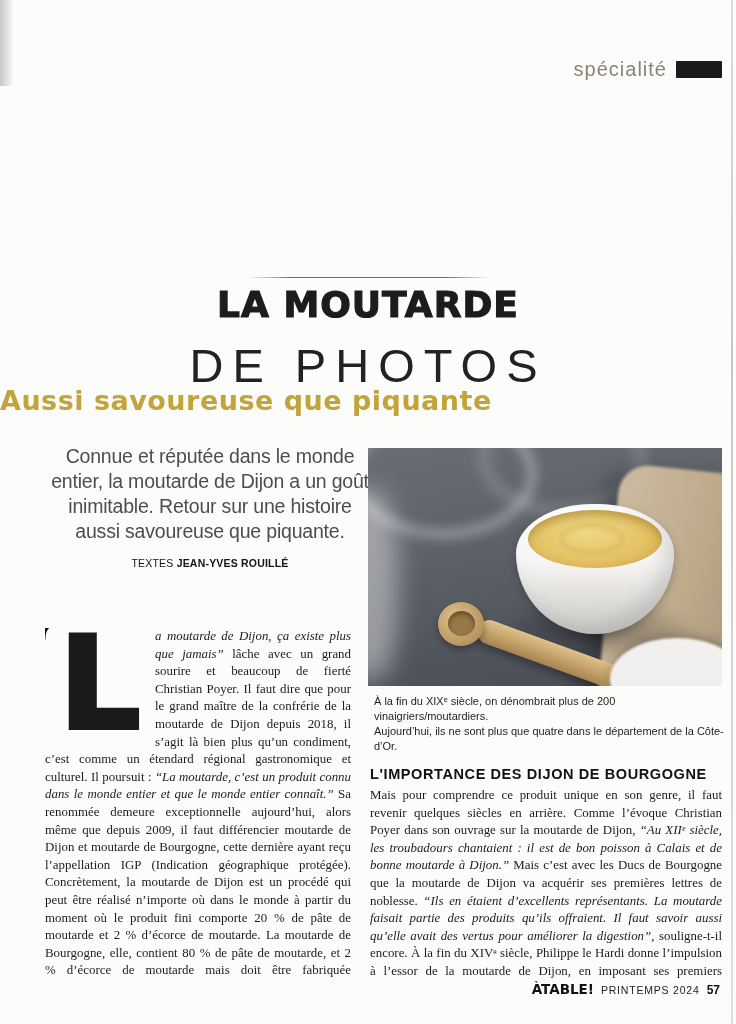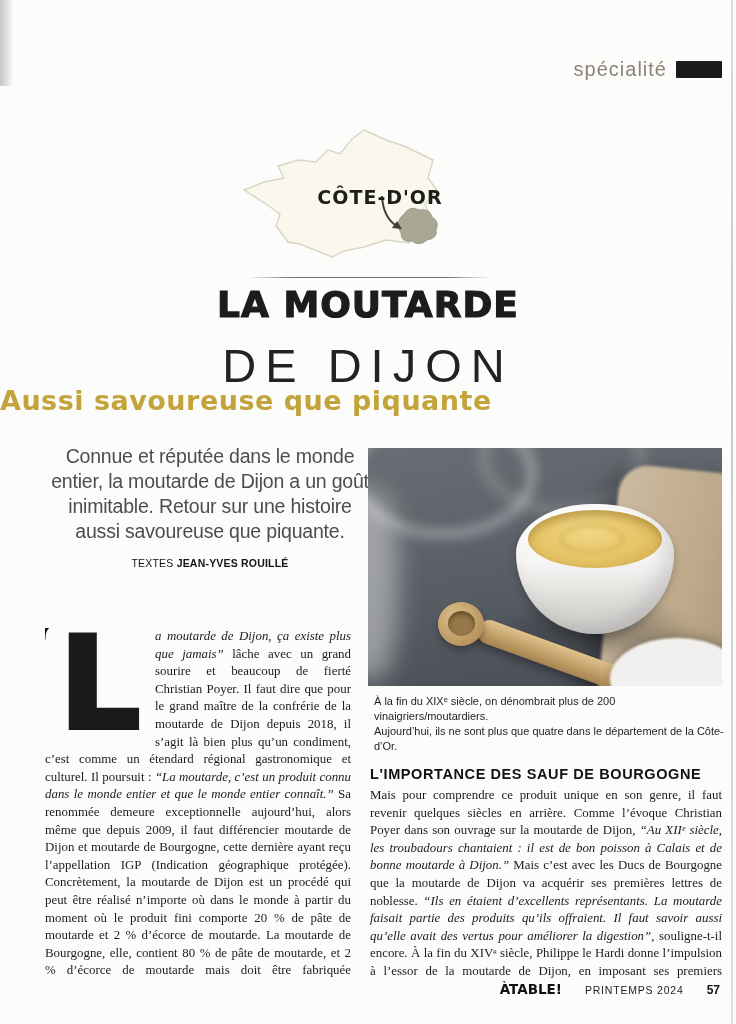--- a/index.html
+++ b/index.html
@@ -91,51 +91,42 @@
         background:#f1f0ee;filter:blur(1px);box-shadow:0 -4px 10px rgba(20,20,25,.25);}
 
   
   .caption{position:absolute;left:370px;top:690px;width:356px;margin:4px;
            font-size:11px;line-height:15px;color:#1f1f1f;}
   .section-heading{position:absolute;left:370px;top:766px;width:356px;margin:0;
            font-size:14.5px;font-weight:bold;letter-spacing:.6px;color:#111;}
   .col-right{position:absolute;left:370px;top:787px;width:352px;height:196px;overflow:hidden;}
 
   
-  .footer{position:absolute;right:16px;top:981px;display:flex;align-items:baseline;gap:23px;}
+  .footer{position:absolute;right:16px;top:981px;display:flex;align-items:baseline;gap:7px;}
   .footer-logo{font-family:"DejaVu Sans",sans-serif;font-weight:bold;font-size:13.5px;letter-spacing:0;color:#111;}
   .footer-issue{font-size:10.5px;letter-spacing:.8px;color:#222;}
   .footer-page{font-size:12px;font-weight:bold;color:#111;}
 </style>
 </head>
 <body>
 
 <div class="page">
 
   <div class="scan-left"></div>
   <div class="scan-right"></div>
 
   <div class="tag">
     <span class="tag-text">spécialité</span>
     <span class="tag-block"></span>
   </div>
 
-  <div class="map">
-    <svg width="262" height="150" viewBox="0 0 262 150">
-      <path d="M128,4 L150,14 L168,20 L197,34 L192,52 L201,64 L189,78 L195,92 L179,105 L173,117 L150,114 L128,121 L108,125 L96,131 L64,118 L52,116 L40,100 L44,88 L30,78 L8,64 L28,56 L48,52 L42,40 L62,34 L80,36 L92,24 L104,28 L116,13 Z" fill="#faf8ec" stroke="#d9d5c3" stroke-width="1.4"></path>
-      <path d="M168,88 q6,-9 15,-4 q11,-2 13,7 q8,4 4,13 q2,8 -9,10 q-8,7 -15,1 q-11,2 -11,-8 q-7,-11 3,-19 Z" fill="#aaa794" stroke="#91907e" stroke-width="0.8"></path>
-      <path d="M146,70 Q147,92 162,101" fill="none" stroke="#3e3e3e" stroke-width="2"></path>
-      <polygon points="166,103 156,102 161,95" fill="#3e3e3e"></polygon>
-    </svg>
-    <div class="map-label">CÔTE-D'OR</div>
-  </div>
   <div class="map-rule"></div>
 
   <div class="title-main">LA MOUTARDE</div>
-  <div class="title-sub">DE DIJON</div>
+  <div class="title-sub">DE PHOTOS</div>
   <div class="title-tagline">Aussi savoureuse que piquante</div>
 
   <p class="intro">Connue et réputée dans le monde entier, la moutarde de Dijon a un goût inimitable. Retour sur une histoire aussi savoureuse que piquante.</p>
 
   <div class="credits">
     <div><span>TEXTES </span><b>JEAN-YVES ROUILLÉ</b></div>
   </div>
 
   <div class="col-left">
     <div class="dropcap-wrap">
@@ -160,21 +151,21 @@
     <div class="spoon-head"></div>
     <div class="spoon-hollow"></div>
     <div class="small-dish"></div>
   </div>
 
   <p class="caption">
     <span>À la fin du XIXᵉ siècle, on dénombrait plus de 200 vinaigriers/moutardiers.</span><br>
     <span>Aujourd’hui, ils ne sont plus que quatre dans le département de la Côte-d’Or.</span>
   </p>
 
-  <h2 class="section-heading">L'IMPORTANCE DES SAUF DE BOURGOGNE</h2>
+  <h2 class="section-heading">L'IMPORTANCE DES DIJON DE BOURGOGNE</h2>
 
   <div class="col-right">
     <p class="body-text"><span>Mais pour comprendre ce produit unique en son genre, il faut revenir quelques siècles en arrière. Comme l’évoque Christian Poyer dans son ouvrage sur la moutarde de Dijon, </span><em>“Au XIIᵉ siècle, les troubadours chantaient : il est de bon poisson à Calais et de bonne moutarde à Dijon.”</em><span> Mais c’est avec les Ducs de Bourgogne que la moutarde de Dijon va acquérir ses premières lettres de noblesse. </span><em>“Ils en étaient d’excellents représentants. La moutarde faisait partie des produits qu’ils offraient. Il faut savoir aussi qu’elle avait des vertus pour améliorer la digestion”</em><span>, souligne-t-il encore. À la fin du XIVᵉ siècle, Philippe le Hardi donne l’impulsion à l’essor de la moutarde de Dijon, en imposant ses premiers règlements.</span></p>
   </div>
 
   <div class="footer">
     <span class="footer-logo">ÀTABLE!</span>
     <span class="footer-issue">PRINTEMPS 2024</span>
     <span class="footer-page">57</span>
   </div>

